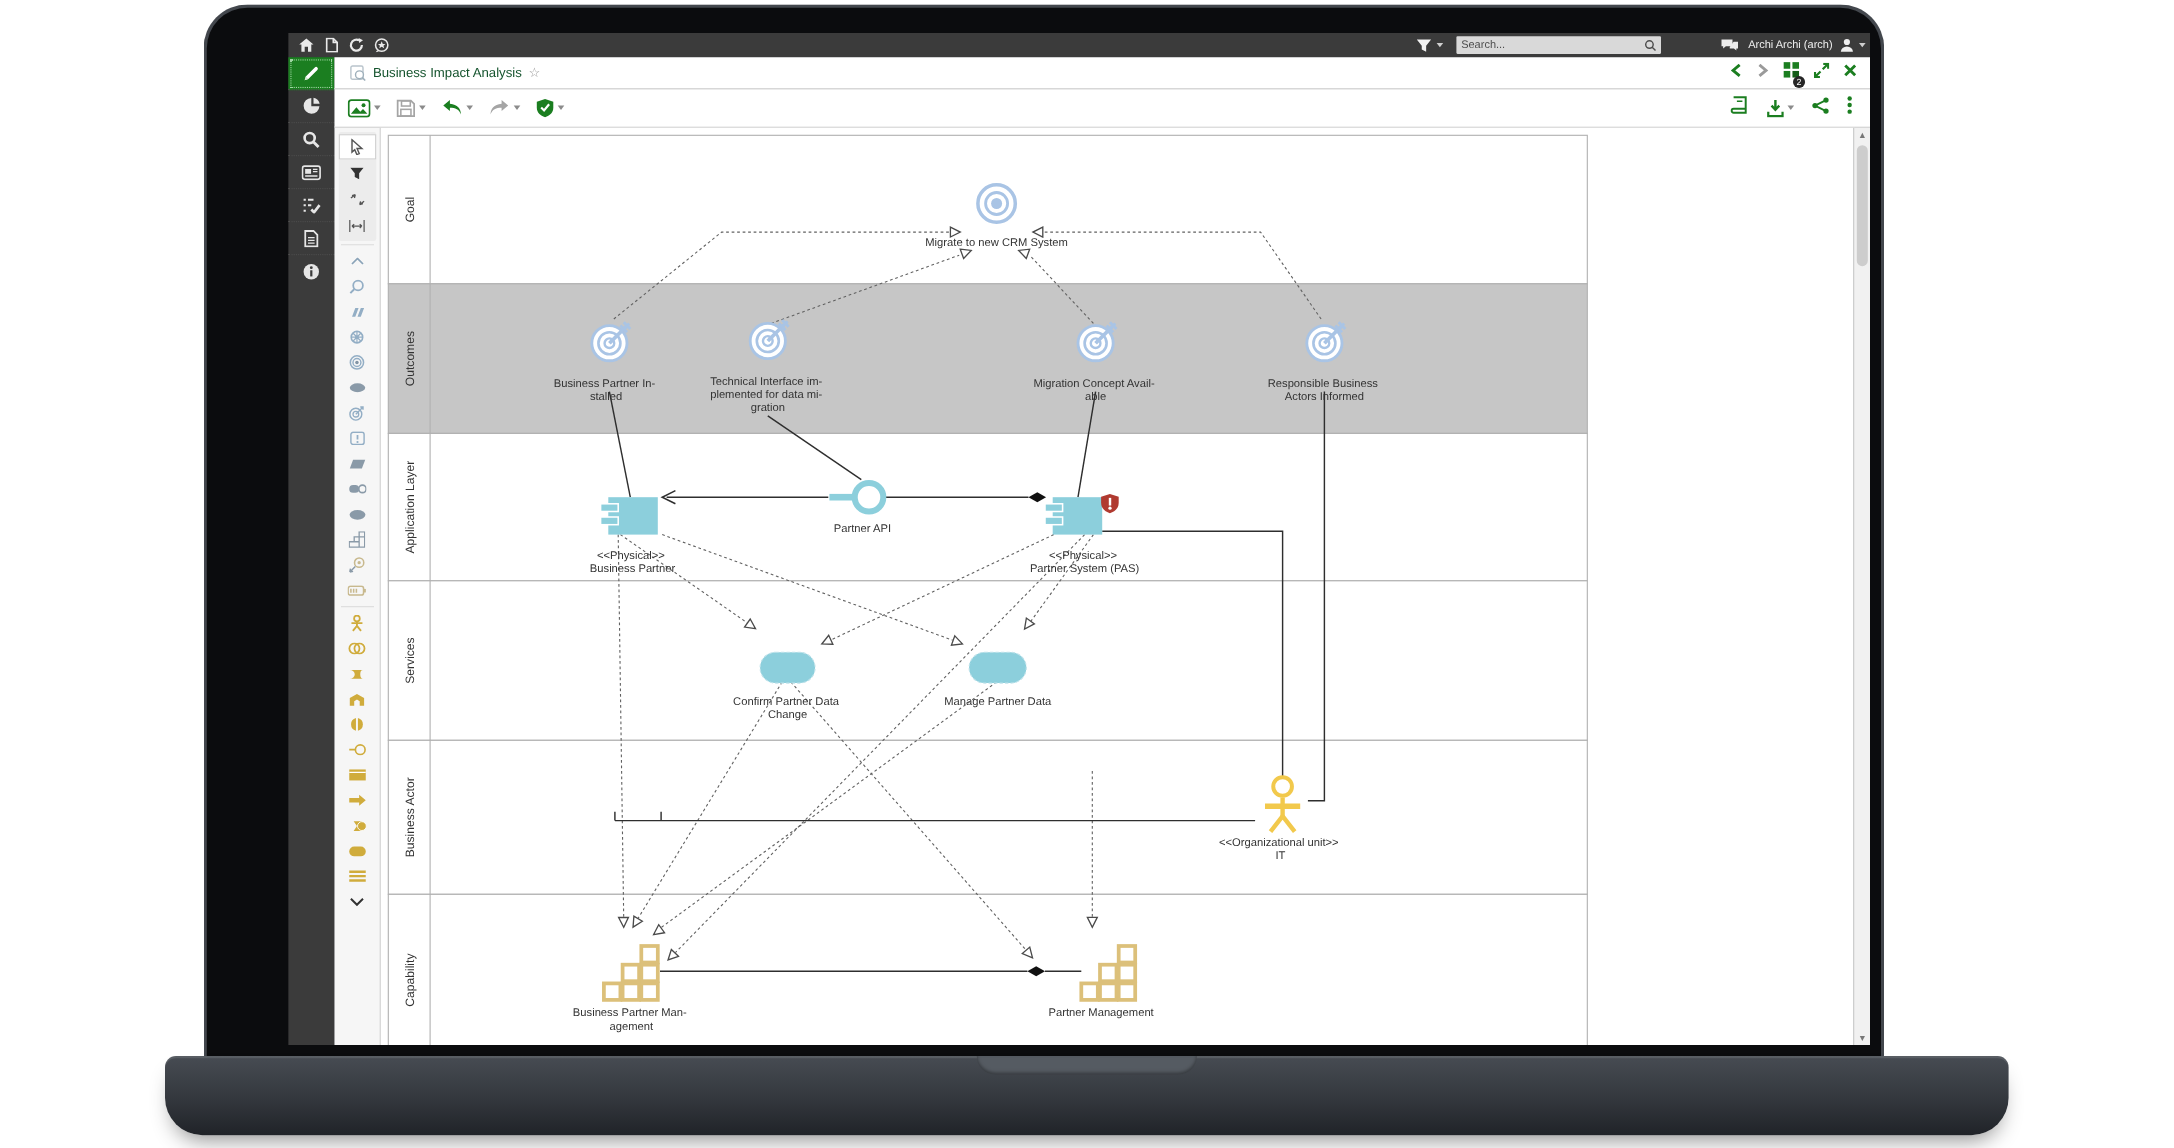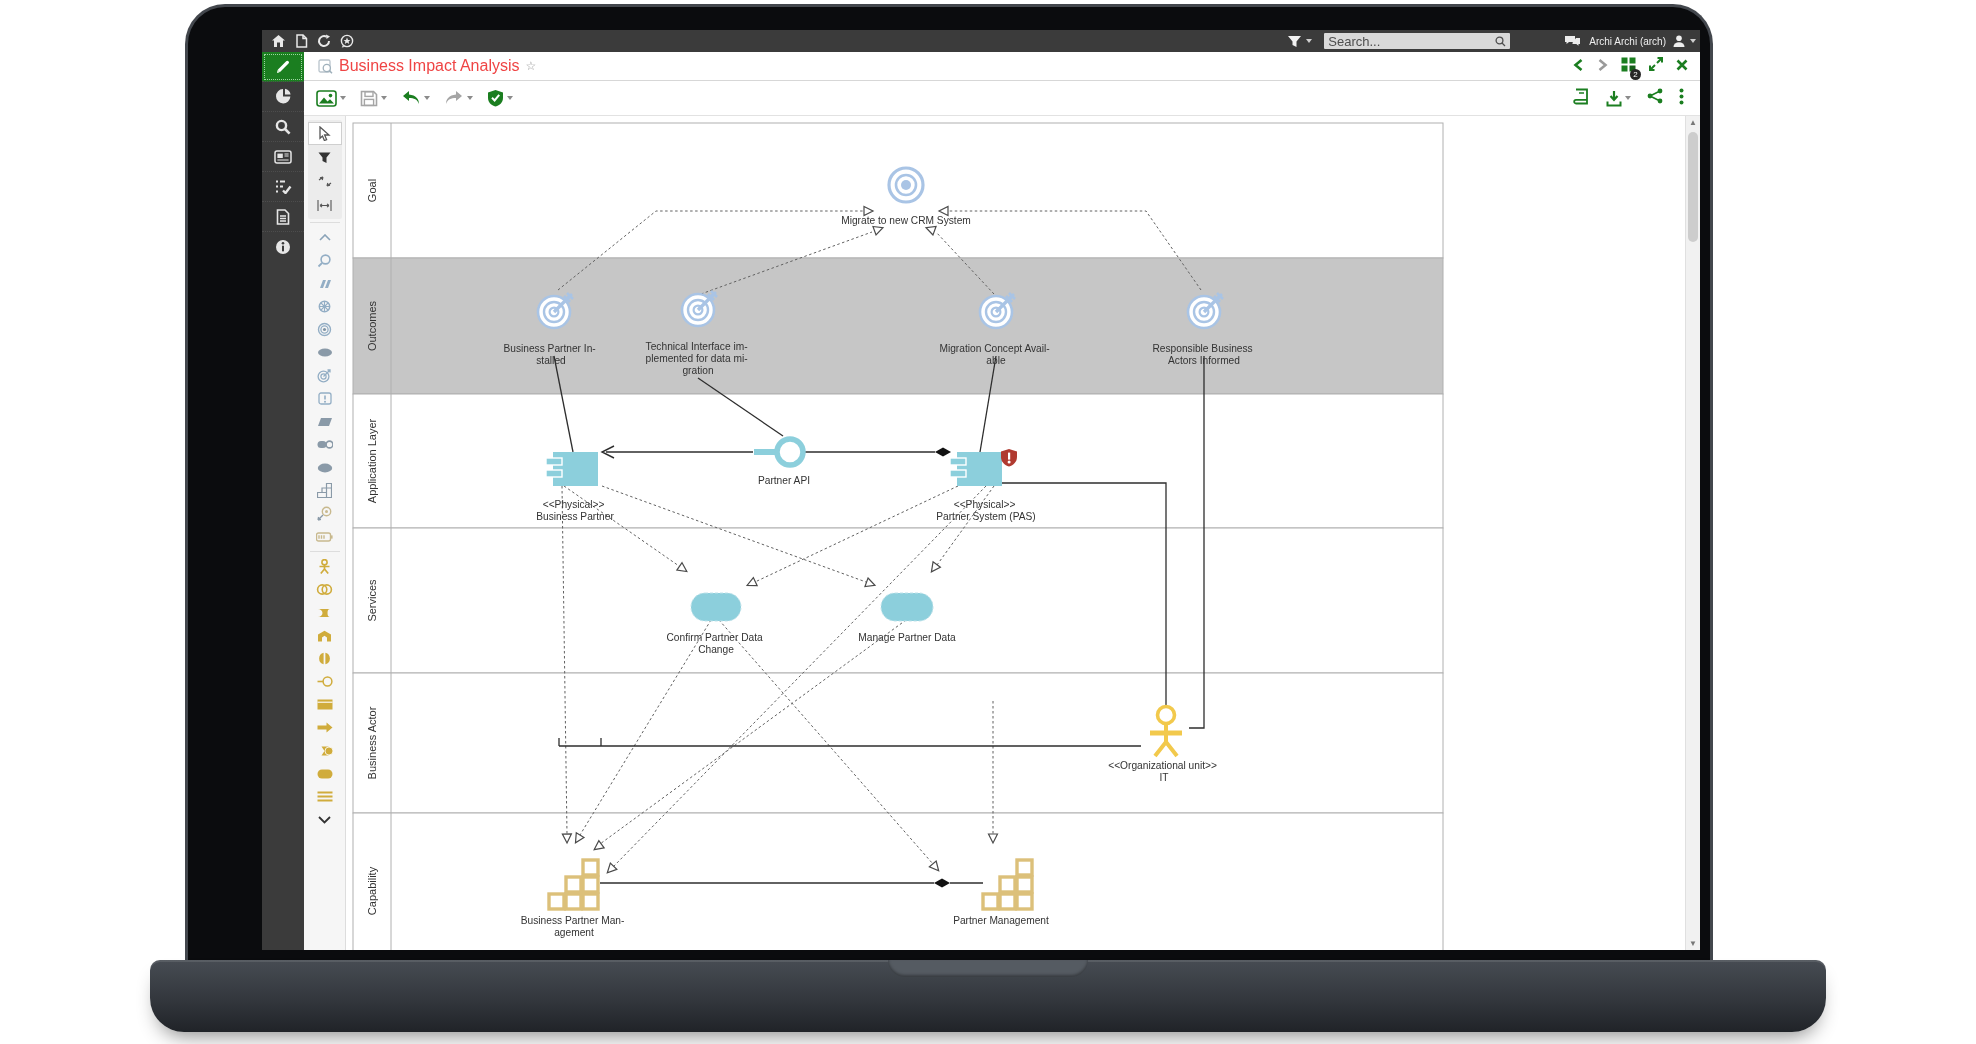--- a/index.html
+++ b/index.html
@@ -14,35 +14,35 @@
   .deck-scoop{position:absolute;left:738px;top:0;width:200px;height:17px;background:#555b62;
               border-radius:0 0 110px 110px;box-shadow:inset 0 -2px 3px rgba(0,0,0,.35);}
   
   .screen{position:absolute;left:74px;top:23px;width:1438px;height:920px;background:#0b0c0e;overflow:hidden;}
   .topbar{position:absolute;left:0;top:0;width:1438px;height:22px;background:#3b3b3b;display:flex;align-items:center;}
   .topbar svg{display:block}
   .tb-ic{margin-left:9px;flex:0 0 auto;cursor:pointer;}
   .tb-right{margin-left:auto;display:flex;align-items:center;}
   .searchbox{width:178px;height:16px;background:#d9d9d9;border-radius:1px;display:flex;align-items:center;
              padding:0 4px;margin:0 10px 0 8px;}
-  .searchbox .ph{flex:1;font-size:13px;color:#4e4e4e;}
+  .searchbox .ph{flex:1;font-size:10px;color:#4e4e4e;}
   .username{color:#efefef;font-size:10px;margin:0 6px 0 8px;}
   .chev{width:0;height:0;border-left:3.5px solid transparent;border-right:3.5px solid transparent;
         border-top:4px solid #cfcfcf;margin:0 4px;}
   .body{position:absolute;left:0;top:22px;width:1438px;height:898px;display:flex;}
   
   .sidebar{width:42px;background:#3b3b3b;flex:0 0 auto;display:flex;flex-direction:column;align-items:center;}
   .sb-item{width:42px;height:30px;display:flex;align-items:center;justify-content:center;cursor:pointer;
            border-bottom:1px dotted #4d4d4d;box-sizing:border-box;}
   .sb-item.active{background:#1b7e20;outline:1px dotted #9fd6a2;outline-offset:-3px;}
   .main{flex:1;display:flex;flex-direction:column;min-width:0;}
   
   .tabrow{height:28px;background:#fff;border-bottom:1px solid #d7d7d7;display:flex;align-items:center;}
   .tab{display:flex;align-items:center;gap:6px;padding:0 10px 0 14px;height:100%;}
-  .tab-title{font-size:16px;color:#ef4444;}
+  .tab-title{font-size:12px;color:#14532d;}
   .star{color:#9a9a9a;font-size:12px;}
   .tabrow-right{margin-left:auto;display:flex;align-items:center;gap:13px;padding-right:12px;}
   .grid-ic{position:relative;}
   .badge{position:absolute;right:-5px;bottom:-4px;width:11px;height:11px;border-radius:50%;background:#262626;
          color:#fff;font-size:8px;display:flex;align-items:center;justify-content:center;}
   
   .toolbar{height:34px;background:#fff;border-bottom:1px solid #e2e2e2;display:flex;align-items:center;padding:0 12px;}
   .tool{display:flex;align-items:center;gap:3px;margin-right:14px;cursor:pointer;}
   .toolbar-right{margin-left:auto;display:flex;align-items:center;gap:16px;padding-right:4px;}
   .chev-g{width:0;height:0;border-left:3.5px solid transparent;border-right:3.5px solid transparent;border-top:4px solid #8b8b8b;}

